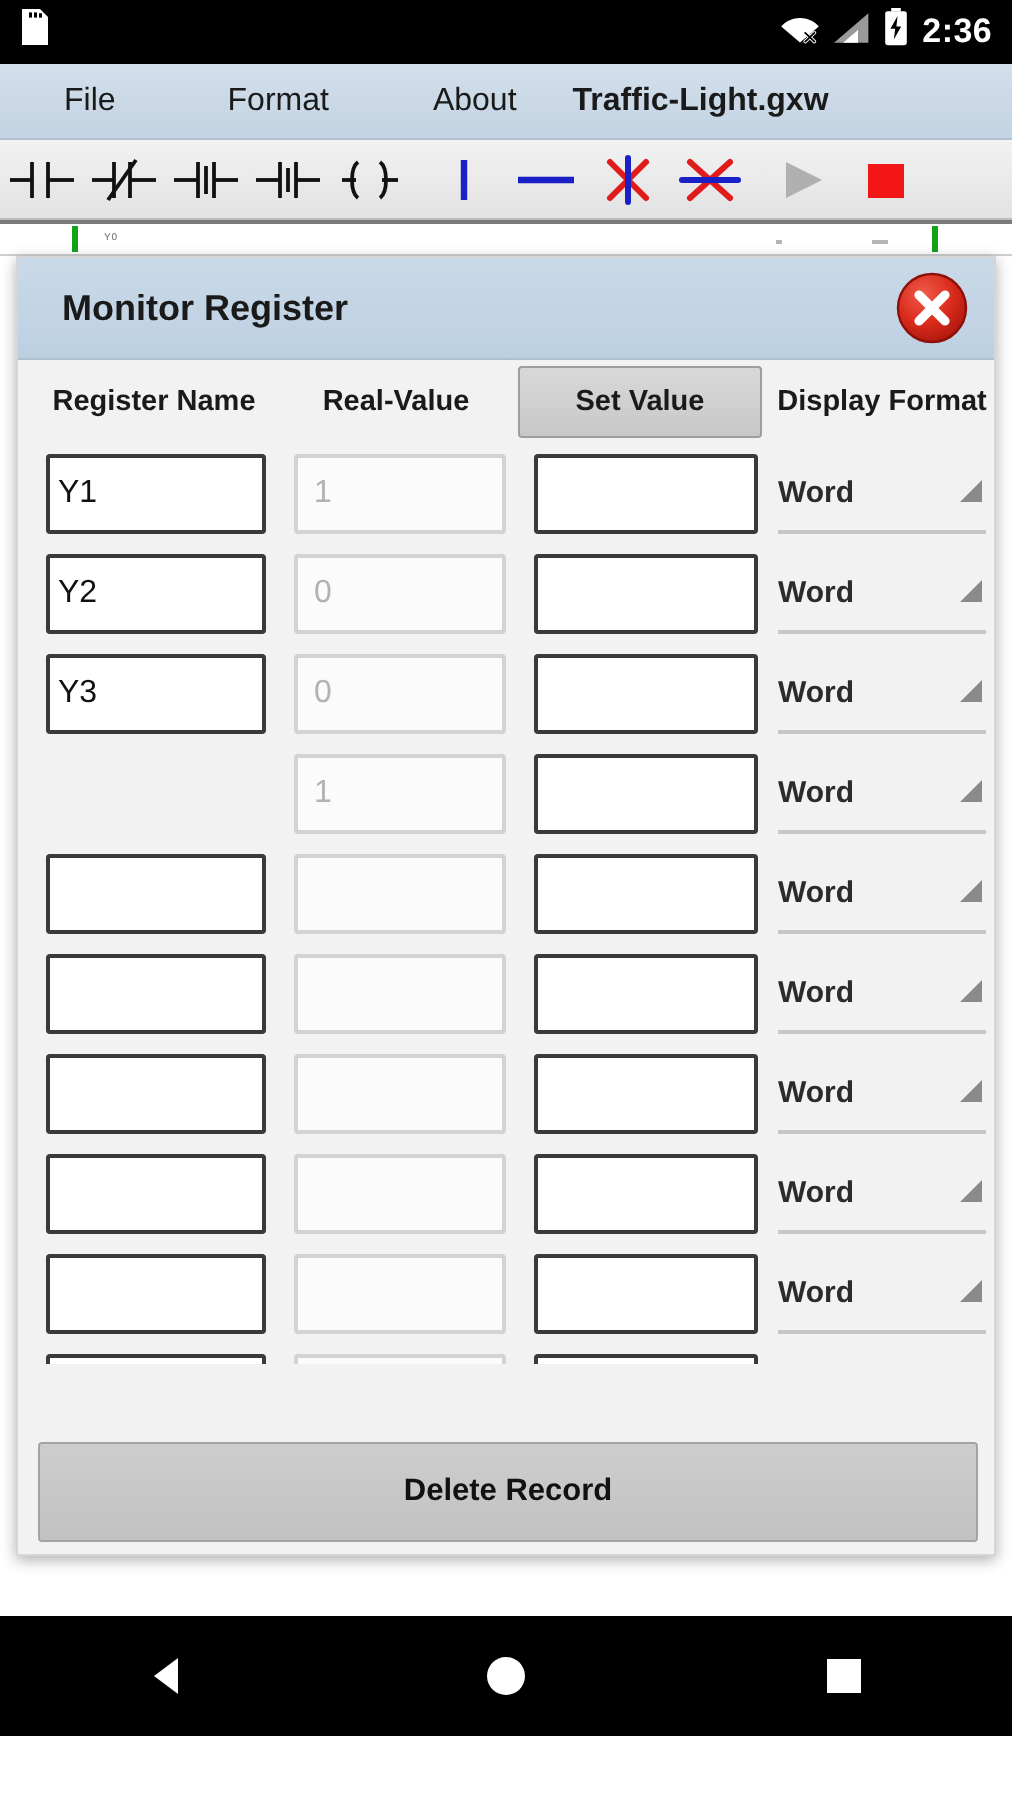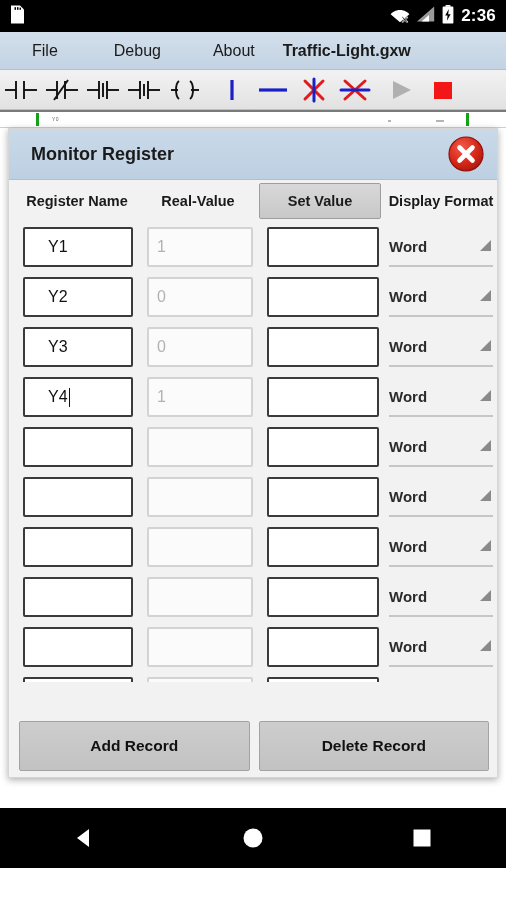--- a/index.html
+++ b/index.html
@@ -148,21 +148,21 @@
   .row {
     position: relative; height: 50px;
     display: flex; align-items: center;
   }
   .cell-input {
     position: absolute; height: 40px;
     background: #ffffff;
     border: 2px solid #3a3a3a;
     border-radius: 2px;
     display: flex; align-items: center;
-    padding: 0 23px;
+    padding: 0 4px;
     font-size: 16px; color: #111;
     cursor: text;
   }
   .cell-name { left: 14px;  width: 110px; }
   .cell-set  { left: 258px; width: 112px; }
   .cell-real {
     position: absolute; left: 138px; width: 106px; height: 40px;
     background: #fbfbfb;
     border: 2px solid #d3d3d3;
     border-radius: 2px;
@@ -264,21 +264,21 @@
           <rect x="0.6" y="1.6" width="10.8" height="17" rx="1.2" fill="#ffffff"></rect>
           <path d="M6.8 4 L3.2 10.4 H5.6 L4.9 15.8 L8.6 9.2 H6.2 Z" fill="#000000"></path>
         </svg>
       </span>
       <span class="sb-clock">2:36</span>
     </div>
   </div>
 
   <div class="menubar">
     <span class="menu-item m-file">File</span>
-    <span class="menu-item m-debug">Debug</span>
+    <span class="menu-item m-debug">Format</span>
     <span class="menu-item m-about">About</span>
     <span class="doc-title">Traffic-Light.gxw</span>
   </div>
 
   <div class="toolbar">
     <div class="tb-btn">
       <svg width="34" height="24" viewBox="0 0 34 24">
         <g stroke="#111" stroke-width="1.9">
           <line x1="1" y1="12" x2="12" y2="12"></line>
           <line x1="12" y1="3" x2="12" y2="21"></line>
@@ -457,24 +457,20 @@
         <div class="cell-input cell-set">
             <span></span>
           </div>
         <div class="cell-fmt">
           <span class="fmt-label">Word</span>
           <span class="fmt-arrow"></span>
         </div>
       </div>
 
       <div class="row">
-        <div class="cell-input cell-name">
-            <span>Y4</span>
-            <span class="caret"></span>
-          </div>
         <div class="cell-real">
             <span>1</span>
           </div>
         <div class="cell-input cell-set">
             <span></span>
           </div>
         <div class="cell-fmt">
           <span class="fmt-label">Word</span>
           <span class="fmt-arrow"></span>
         </div>
@@ -572,21 +568,20 @@
           </div>
         <div class="cell-fmt">
           
           
         </div>
       </div>
 
     </div>
 
     <div class="dlg-footer">
-      <div class="foot-btn">Add Record</div>
       <div class="foot-btn">Delete Record</div>
     </div>
 
   </div>
 
   <div class="navbar">
     <div class="nav-btn">
       <svg width="24" height="24" viewBox="0 0 24 24">
         <path d="M17 3 L5 12 L17 21 Z" fill="#ffffff"></path>
       </svg>

